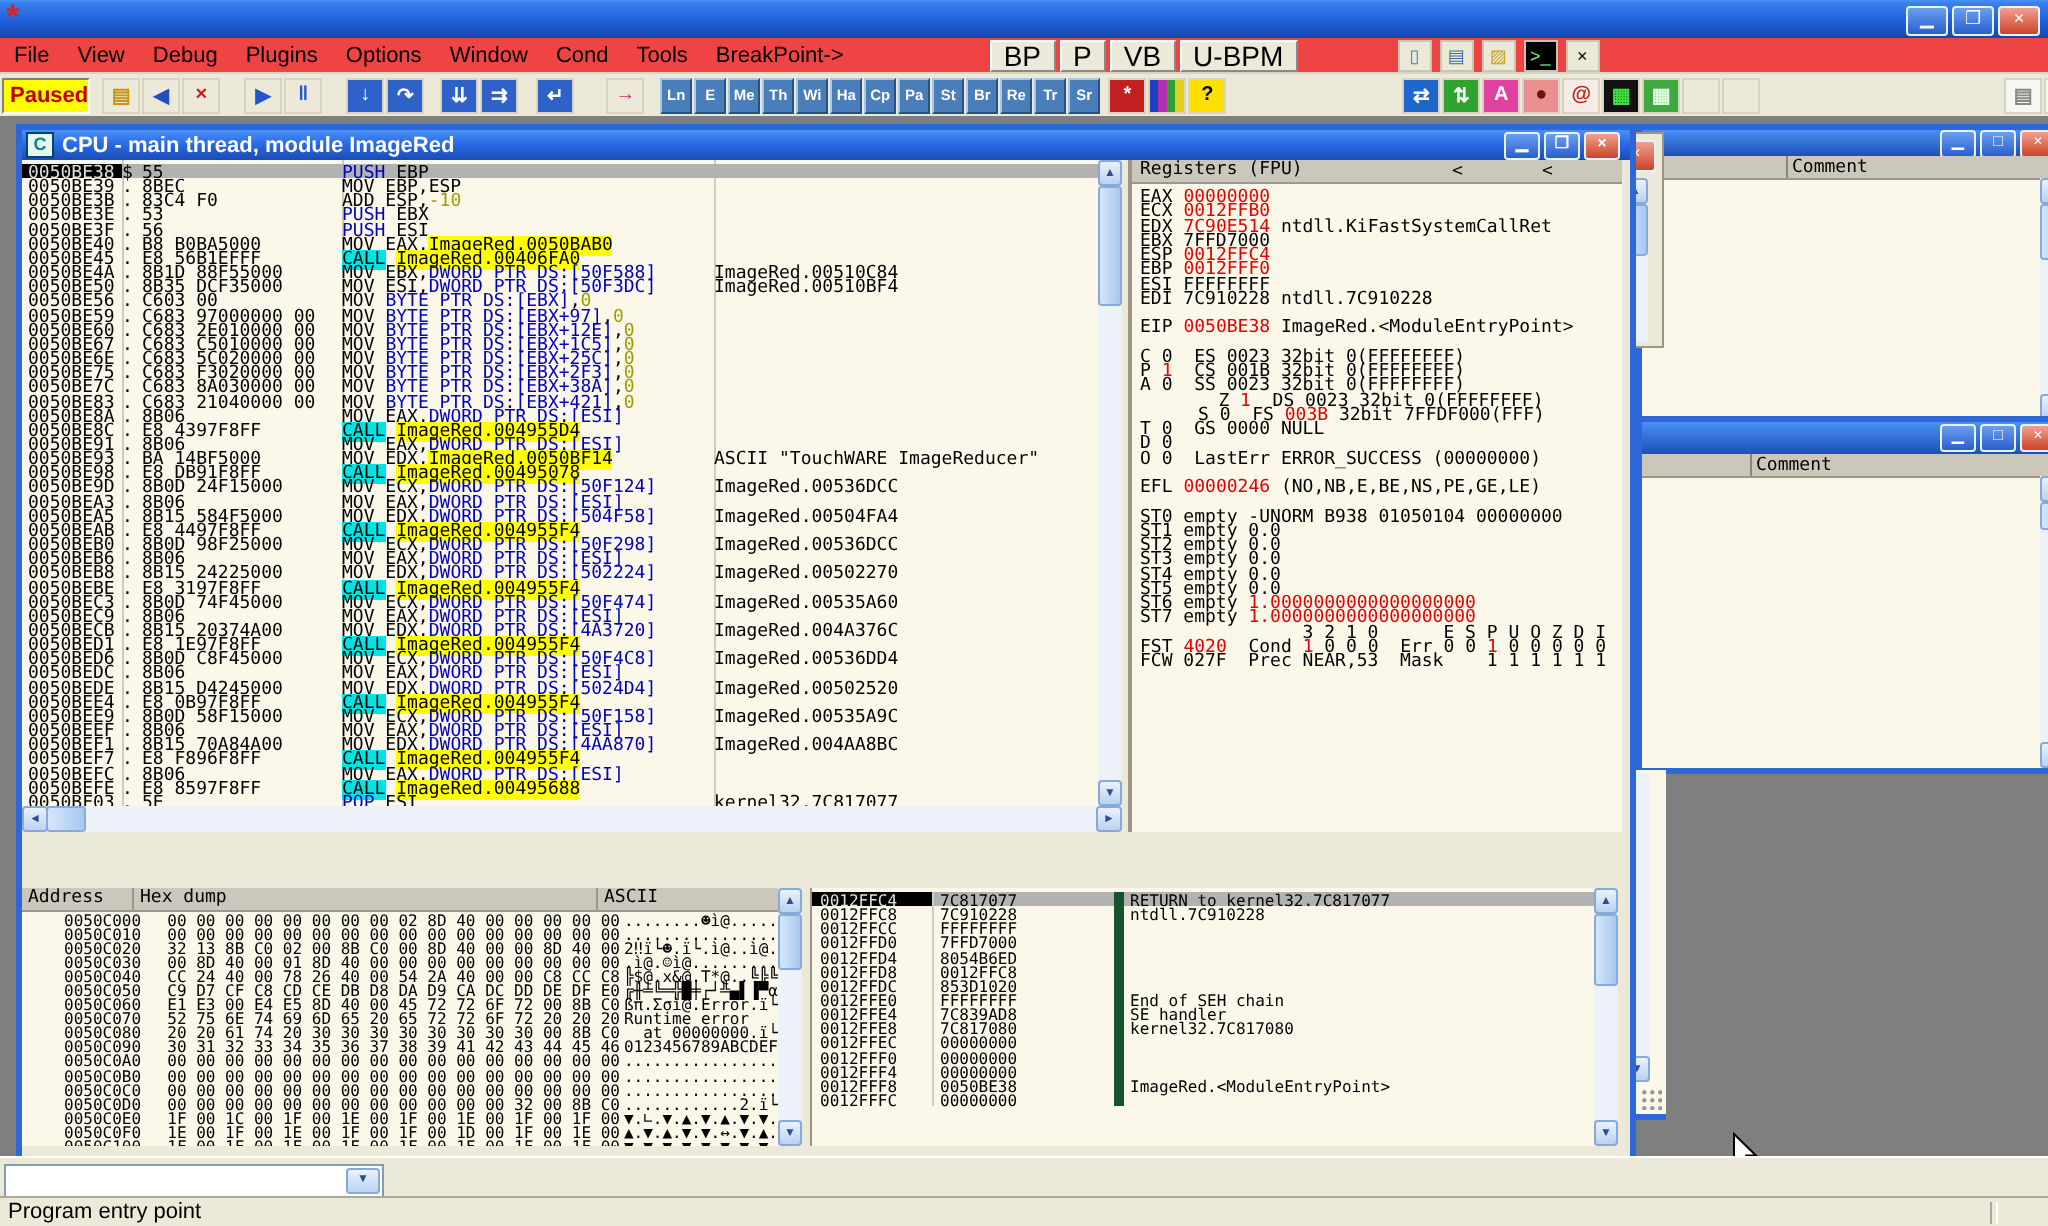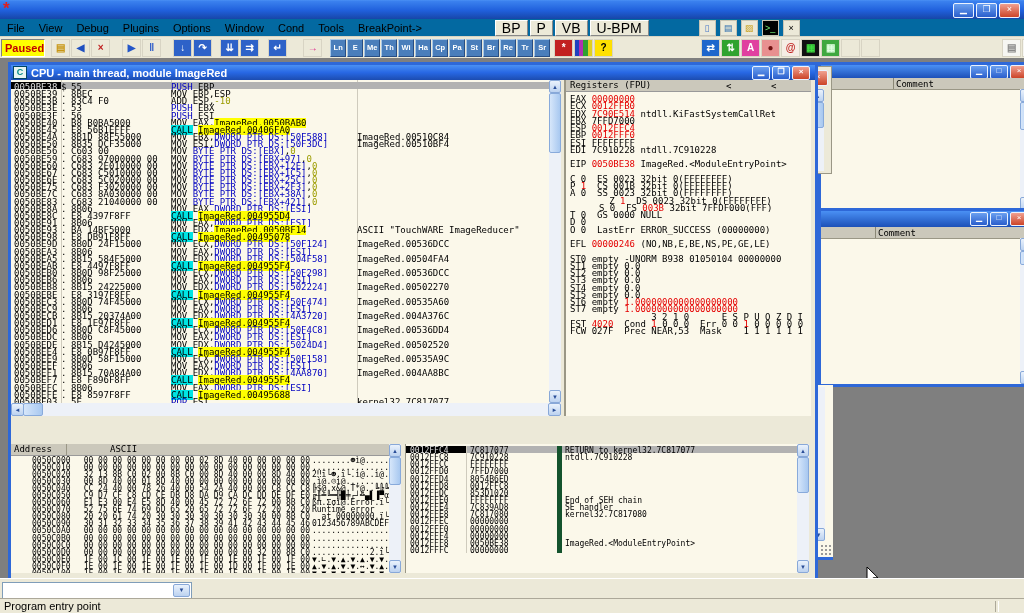--- a/index.html
+++ b/index.html
@@ -8,21 +8,21 @@
   .abs{position:absolute;}
   
   .titlebar{left:0;top:0;width:1024px;height:19px;
     background:linear-gradient(180deg,#4A90F4 0%,#3A80EE 8%,#2060DC 55%,#1746A8 100%);
     display:flex;align-items:center;}
   .appicon{width:16px;height:15px;margin-left:3px;color:#E02020;font-size:17px;font-weight:bold;line-height:13px;}
   .winbtns{position:absolute;right:4px;top:3px;display:flex;gap:2px;}
   .wbtn{width:19px;height:13px;border-radius:2px;border:1px solid #EAF2FF;color:#fff;font-size:9px;line-height:11px;
         text-align:center;background:linear-gradient(#6AA0F0,#2A5ECC);}
   .wbtn.close{background:linear-gradient(#F0A090,#CC4428);}
-  .menubar{left:0;top:19px;width:1024px;height:17px;background:#0369a1;border-bottom:1px solid #D8D4C4;
+  .menubar{left:0;top:19px;width:1024px;height:17px;background:#ef4444;border-bottom:1px solid #D8D4C4;
            display:flex;align-items:center;font-size:11px;color:#000;}
   .mitem{padding:1px 7px;}
   .pbtn{border:1px solid;border-color:#fff #888 #888 #fff;background:#ECE9D8;padding:0 6px;height:14px;
         line-height:14px;font-size:14px;margin-left:2px;}
   .micon{width:15px;height:14px;margin-left:4px;border:1px solid #C8C4B4;display:inline-flex;align-items:center;
          justify-content:center;font-size:9px;background:#ECE9D8;}
   .toolbar{left:0;top:37px;width:1024px;height:21px;background:#ECE9D8;border-bottom:1px solid #B8B4A4;
            display:flex;align-items:center;}
   .paused{width:52px;height:16px;background:#FFFF00;color:#C00000;font-weight:bold;font-size:11px;
           border:1px solid;border-color:#808080 #fff #fff #808080;padding-left:3px;line-height:16px;margin-left:1px;}
@@ -625,22 +625,23 @@
           <div class="rrow" style="min-height: 7.25px;"><span class="b">ST6 empty </span><span class="r">1.0000000000000000000</span></div>
           <div class="rrow" style="min-height: 7.25px;"><span class="b">ST7 empty </span><span class="r">1.0000000000000000000</span></div>
           <div class="rrow" style="min-height: 7.25px;"><span class="b">               3 2 1 0      E S P U O Z D I</span></div>
           <div class="rrow" style="min-height: 7.25px;"><span class="b">FST </span><span class="r">4020</span><span class="b">  Cond </span><span class="r">1</span><span class="b"> 0 0 0  Err 0 0 </span><span class="r">1</span><span class="b"> 0 0 0 0 0  (EQ)</span></div>
           <div class="rrow" style="min-height: 7.25px;"><span class="b">FCW 027F  Prec NEAR,53  Mask    1 1 1 1 1 1</span></div>
         </div>
     </div>
 
 
     <div class="abs pane" style="left:0;top:379px;width:378px;height:129px;overflow:hidden;">
-      <div class="phead" style="height:11px;display:flex;gap:40px;">
+      <div class="phead" style="height:11px;display:flex;">
         <span style="width:52px;padding-left:3px;border-right:1px solid #9a9786;">Address</span>
+        <span style="width:228px;padding-left:3px;border-right:1px solid #9a9786;">Hex dump</span>
         <span style="flex:1;padding-left:3px;">ASCII</span>
       </div>
       <div>
           <div class="xrow">
             <span class="xa">0050C000</span>
             <span class="xh">00 00 00 00 00 00 00 00 02 8D 40 00 00 00 00 00</span>
             <span class="xt">........☻ì@.....</span>
           </div>
           <div class="xrow">
             <span class="xa">0050C010</span>

